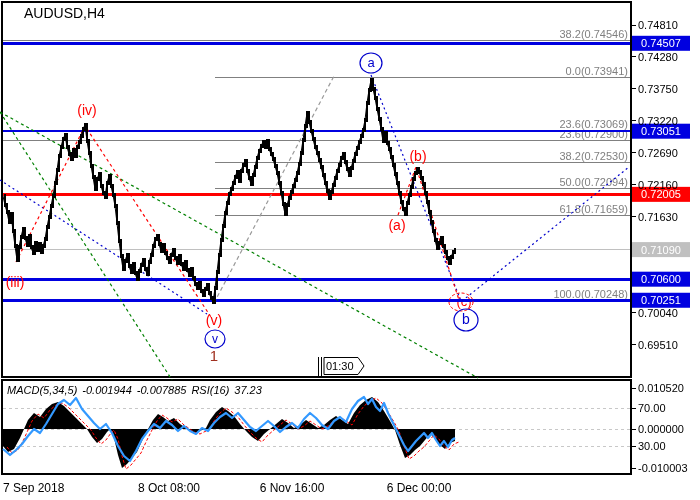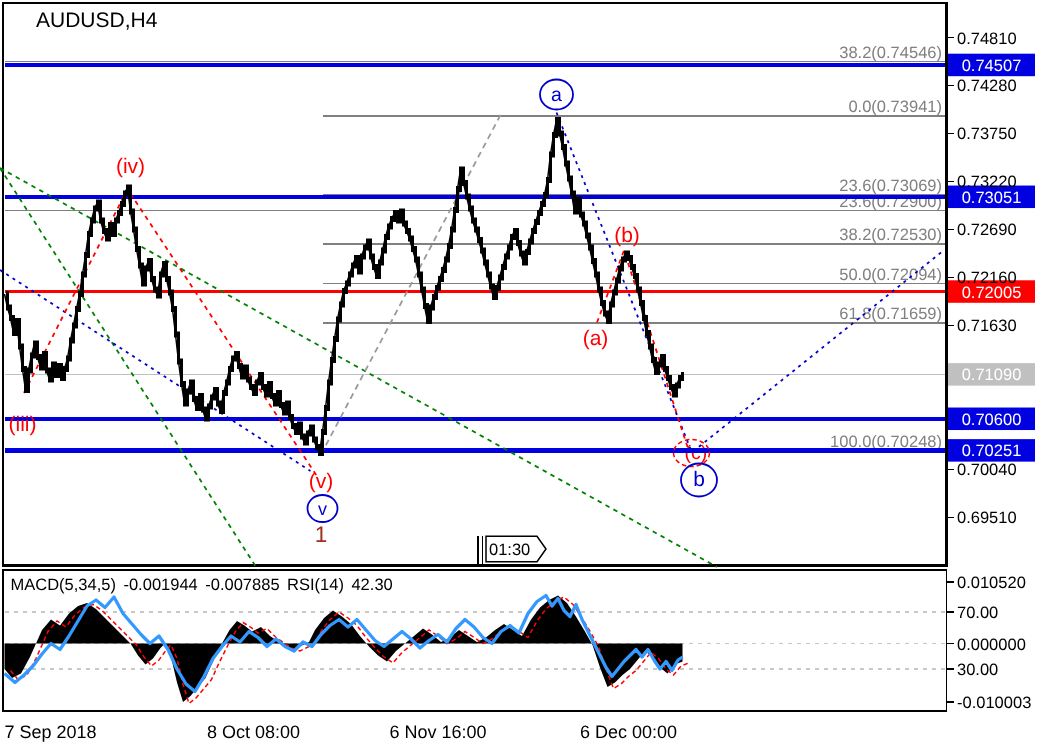--- a/index.html
+++ b/index.html
@@ -1,21 +1,21 @@
 <!DOCTYPE html>
 <html><head>
 <meta charset="utf-8">
 <style>
   html,body{margin:0;padding:0;background:#fff;}
   .screen{position:relative;width:700px;height:500px;background:#ffffff;overflow:hidden;
           font-family:"Liberation Sans",sans-serif;}
   #cv{position:absolute;left:0;top:0;}
   .sym{position:absolute;left:24px;top:5px;font-size:14px;color:#000;white-space:nowrap;}
   .ind{position:absolute;left:7px;top:384px;font-size:11px;color:#000;white-space:nowrap;}
-  .ind span{margin-right:5px;}
+  .ind span{margin-right:5px;font-style:italic;}
   text{font-family:"Liberation Sans",sans-serif;}
 </style>
 </head>
 <body>
 
 <div class="screen">
   <svg id="cv" width="700" height="500" viewBox="0 0 700 500">
       <rect x="2" y="2" width="629" height="375" fill="none" stroke="#000" stroke-width="1.5" shape-rendering="crispEdges"></rect>
       <rect x="2" y="380" width="629" height="94" fill="none" stroke="#000" stroke-width="1.2" shape-rendering="crispEdges"></rect>
       <line x1="215" y1="77.46761299999986" x2="630" y2="77.46761299999986" stroke="#808080" stroke-width="1" shape-rendering="crispEdges"></line>
@@ -113,14 +113,14 @@
       <line x1="318.5" y1="357" x2="318.5" y2="377" stroke="#000" stroke-width="1" shape-rendering="crispEdges"></line>
       <line x1="321.5" y1="357" x2="321.5" y2="377" stroke="#000" stroke-width="1" shape-rendering="crispEdges"></line>
       <polygon points="324,357.5 358,357.5 364,366 358,374.5 324,374.5" fill="#fff" stroke="#000" stroke-width="1"></polygon>
       <text x="326" y="370" fill="#000" font-size="11" text-anchor="start">01:30</text>
       <text x="3" y="492" fill="#000" font-size="12" text-anchor="start">7 Sep 2018</text>
       <text x="169" y="492" fill="#000" font-size="12" text-anchor="middle">8 Oct 08:00</text>
       <text x="292" y="492" fill="#000" font-size="12" text-anchor="middle">6 Nov 16:00</text>
       <text x="419" y="492" fill="#000" font-size="12" text-anchor="middle">6 Dec 00:00</text>
     </svg>
   <div class="sym">AUDUSD,H4</div>
-  <div class="ind"><span>MACD(5,34,5)</span><span>-0.001944</span><span>-0.007885</span><span>RSI(14)</span><span>42.30</span></div>
+  <div class="ind"><span>MACD(5,34,5)</span><span>-0.001944</span><span>-0.007885</span><span>RSI(16)</span><span>37.23</span></div>
 </div>
 
 </body></html>

